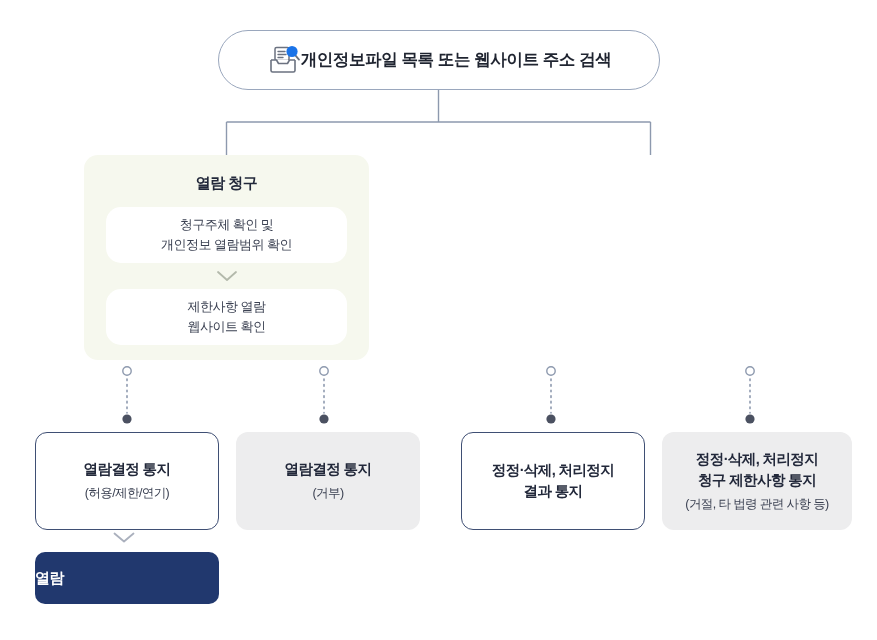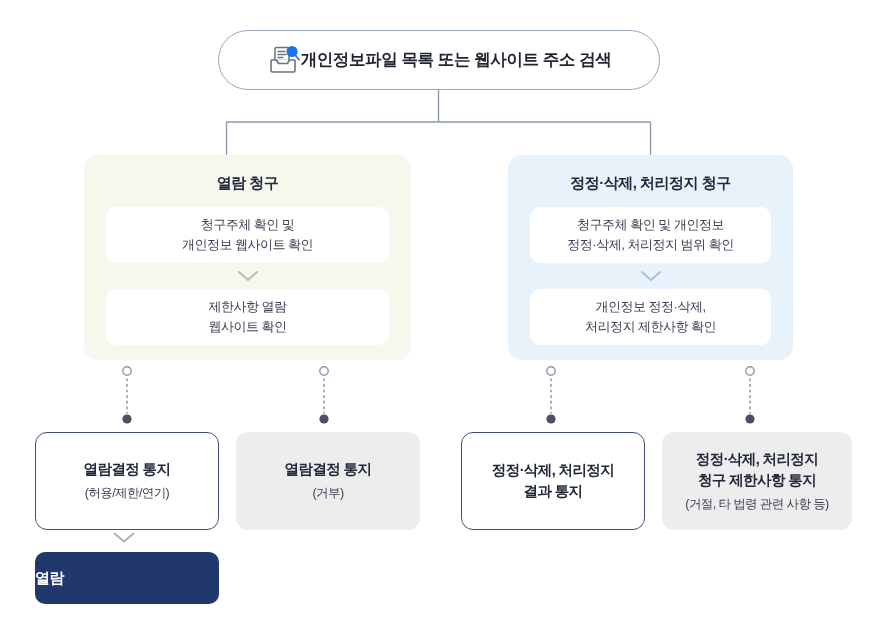--- a/index.html
+++ b/index.html
@@ -62,21 +62,21 @@
   
   .stage-panel {
     position: absolute;
     box-sizing: border-box;
     border-radius: 14px;
     padding: 0;
   }
   .stage-panel.green {
     left: 84px;
     top: 155px;
-    width: 327px;
+    width: 285px;
     height: 205px;
     background: #f6f8ee;
   }
   .stage-panel.blue {
     left: 508px;
     top: 155px;
     width: 285px;
     height: 205px;
     background: #e8f2fb;
   }
@@ -86,21 +86,21 @@
     font-weight: 700;
     color: #22283a;
     letter-spacing: -0.5px;
     margin: 0;
     padding-top: 19px;
     padding-bottom: 14px;
   }
   .stage-step {
     margin: 0 22px;
     background: #ffffff;
-    border-radius: 10px;
+    border-radius: 15px;
     min-height: 56px;
     display: flex;
     flex-direction: column;
     align-items: center;
     justify-content: center;
     padding: 4px 6px;
     box-sizing: border-box;
   }
   .stage-step .line {
     font-size: 13px;
@@ -245,54 +245,35 @@
       <circle cx="25" cy="6.5" r="5.6" fill="#1a73e8"></circle>
     </svg>
     <span class="label">개인정보파일 목록 또는 웹사이트 주소 검색</span>
   </div>
 
   <section class="stage-panel green">
     <h3 class="stage-title">열람 청구</h3>
 
     <div class="stage-step">
       <span class="line">청구주체 확인 및</span>
-      <span class="line">개인정보 웹사이트 확인</span>
+      <span class="line">개인정보 열람범위 확인</span>
     </div>
 
     <div class="chev-wrap">
       <svg class="chev" width="22" height="12" viewBox="0 0 22 12" aria-hidden="true">
         <path d="M2 2 L11 10 L20 2" fill="none" stroke="#b3b9ab" stroke-width="1.8" stroke-linecap="round" stroke-linejoin="round"></path>
       </svg>
     </div>
 
     <div class="stage-step">
       <span class="line">제한사항 열람</span>
       <span class="line">웹사이트 확인</span>
     </div>
   </section>
 
-  <section class="stage-panel blue">
-    <h3 class="stage-title">정정·삭제, 처리정지 청구</h3>
-
-    <div class="stage-step">
-      <span class="line">청구주체 확인 및 개인정보</span>
-      <span class="line">정정·삭제, 처리정지 범위 확인</span>
-    </div>
-
-    <div class="chev-wrap">
-      <svg class="chev" width="22" height="12" viewBox="0 0 22 12" aria-hidden="true">
-        <path d="M2 2 L11 10 L20 2" fill="none" stroke="#aebdd0" stroke-width="1.8" stroke-linecap="round" stroke-linejoin="round"></path>
-      </svg>
-    </div>
-
-    <div class="stage-step">
-      <span class="line">개인정보 정정·삭제,</span>
-      <span class="line">처리정지 제한사항 확인</span>
-    </div>
-  </section>
 
   <div class="outcome bordered" id="outcome-1">
     <span class="main">열람결정 통지</span>
     <span class="sub">(허용/제한/연기)</span>
   </div>
 
   <div class="outcome filled" id="outcome-2">
     <span class="main">열람결정 통지</span>
     <span class="sub">(거부)</span>
   </div>

